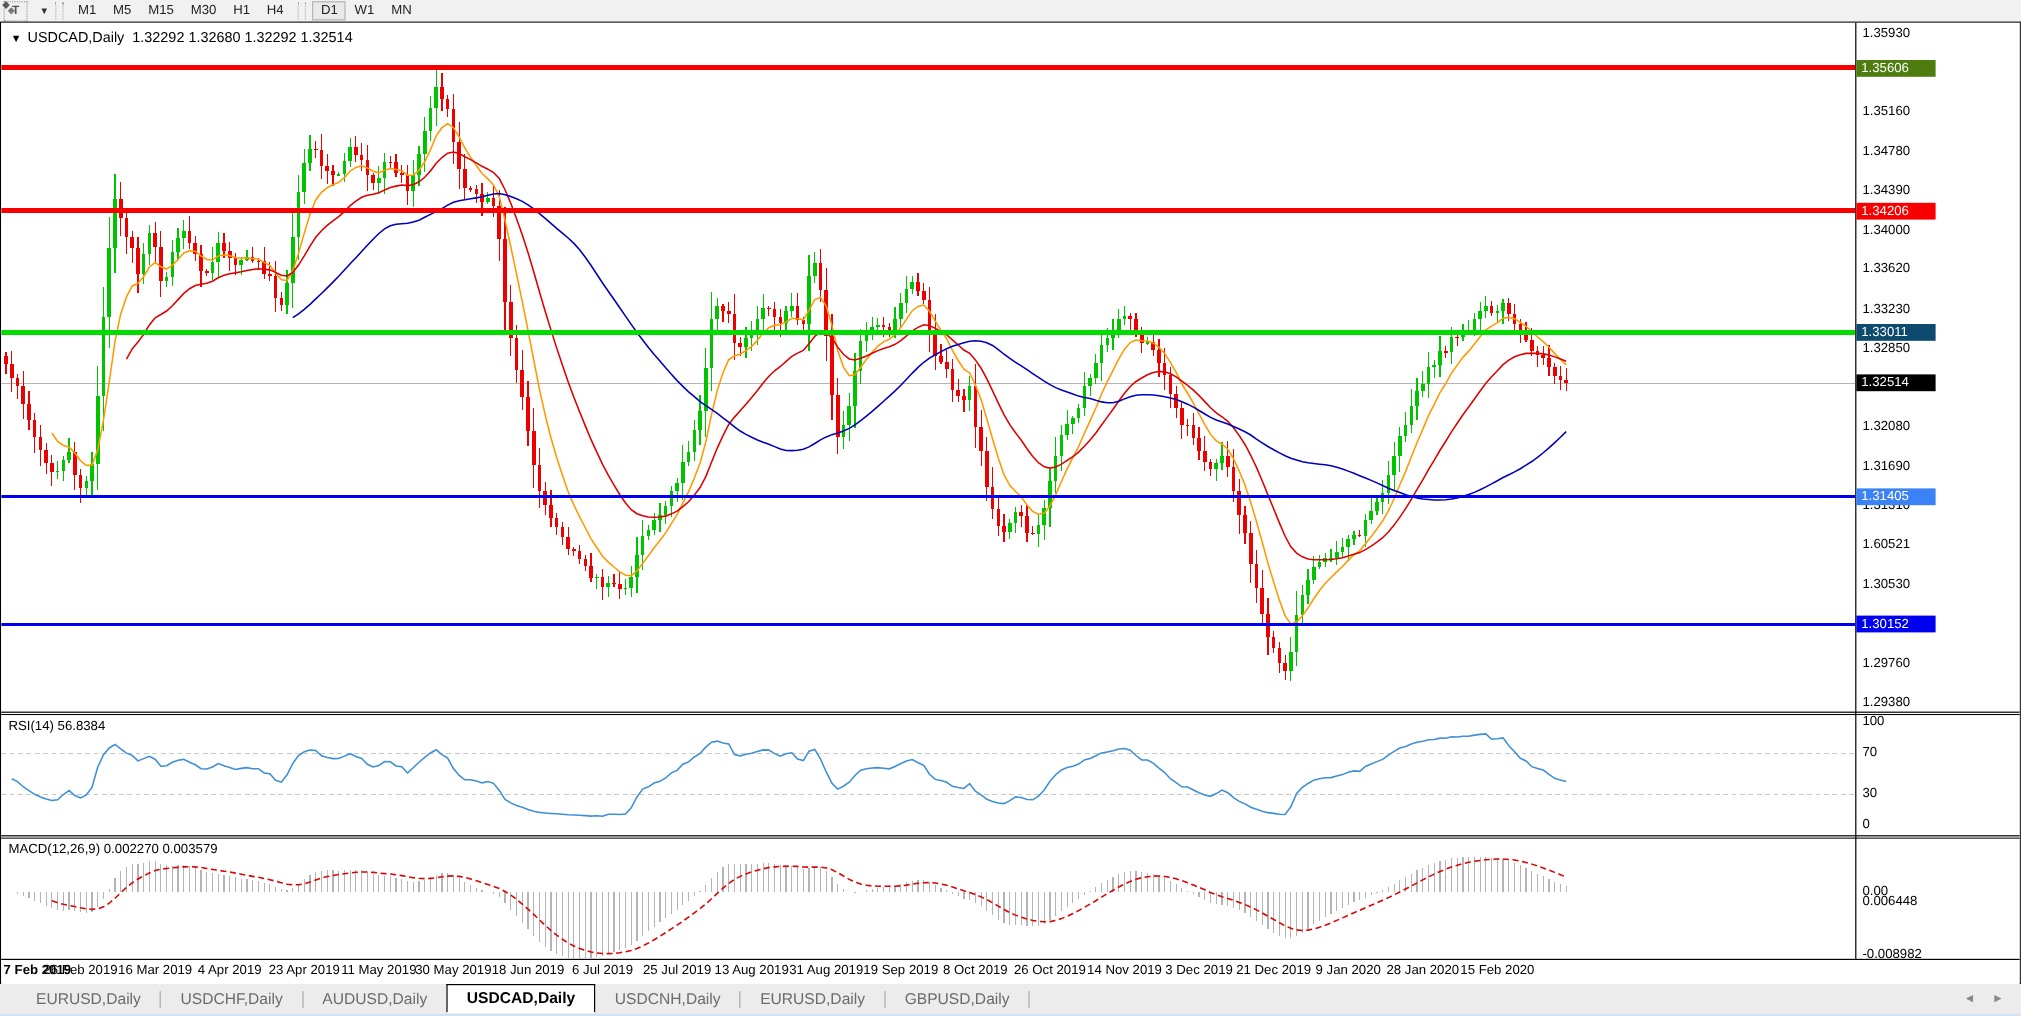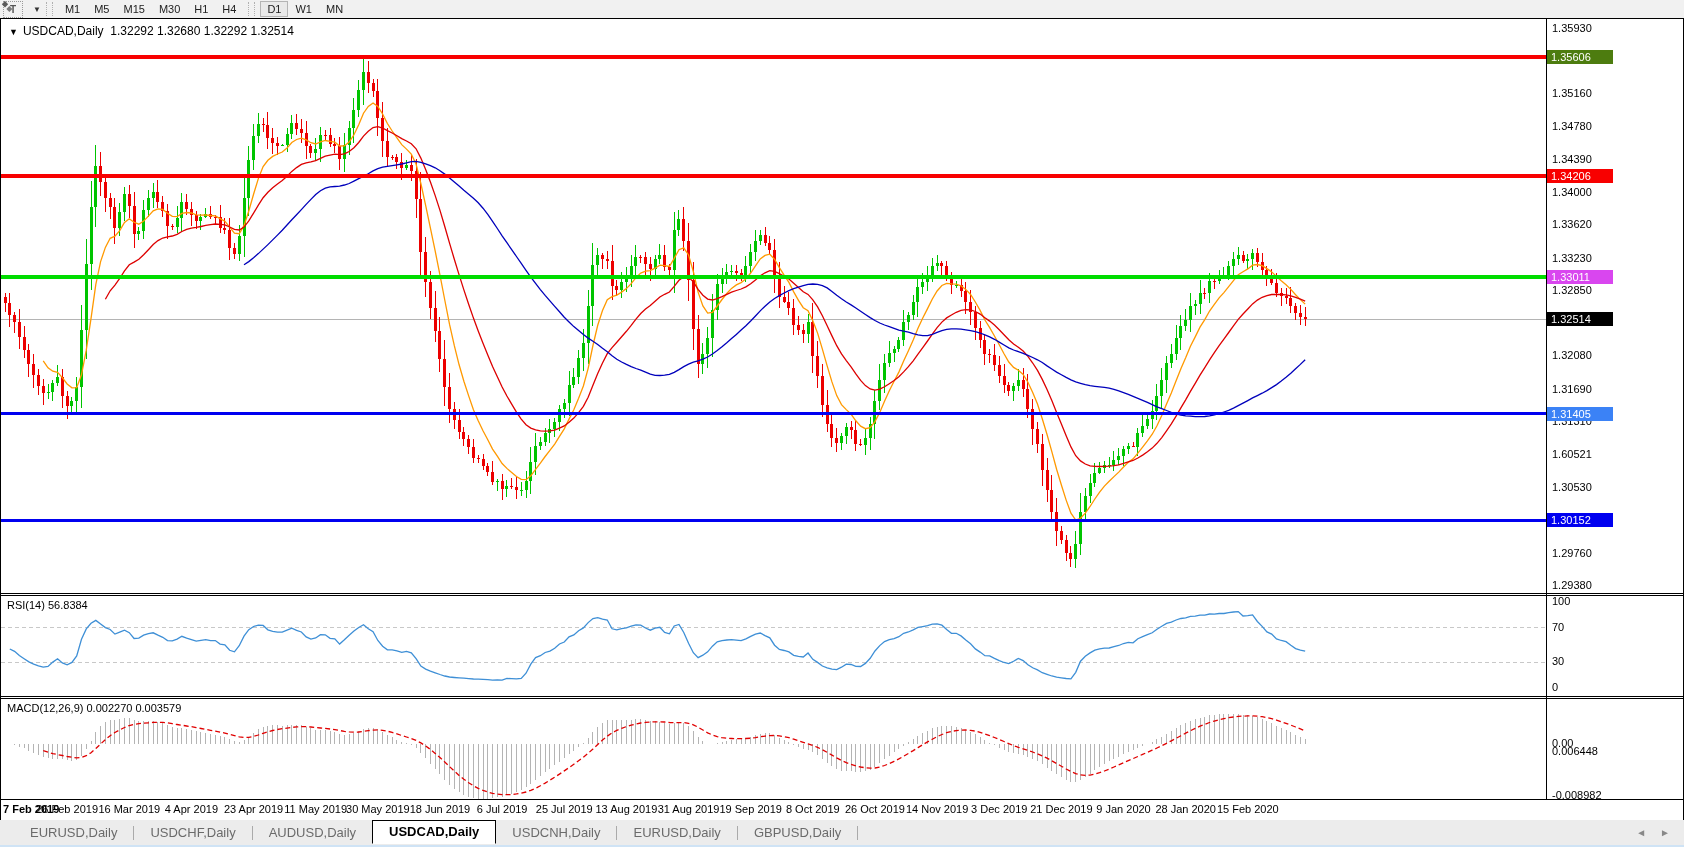--- a/index.html
+++ b/index.html
@@ -642,21 +642,21 @@
       <div class="ptick" style="top: 264.918px;">1.32850</div>
       <div class="ptick" style="top: 330.397px;">1.32080</div>
       <div class="ptick" style="top: 363.562px;">1.31690</div>
       <div class="ptick" style="top: 395.876px;">1.31310</div>
       <div class="ptick" style="top: 429.041px;">1.60521</div>
       <div class="ptick" style="top: 462.206px;">1.30530</div>
       <div class="ptick" style="top: 527.685px;">1.29760</div>
       <div class="ptick" style="top: 560px;">1.29380</div>
       <div class="badge" style="top: 30.5524px; background: #4d7c0f;">1.35606</div>
       <div class="badge" style="top: 149.606px; background: rgb(248, 0, 0);">1.34206</div>
-      <div class="badge" style="top: 251.226px; background: #d946ef;">1.33011</div>
+      <div class="badge" style="top: 251.226px; background: #0c4a6e;">1.33011</div>
       <div class="badge" style="top: 387.798px; background: #3b82f6;">1.31405</div>
       <div class="badge" style="top: 494.351px; background: rgb(0, 0, 240);">1.30152</div>
       <div class="badge" style="top: 293.49px; background: rgb(0, 0, 0);">1.32514</div>
     </div>
   <div class="sep" id="sep1"></div>
   <div class="panel" id="rsipanel">
     <div class="indlabel"><span>RSI(14)</span> <span>56.8384</span></div>
   <svg width="1545" height="100">
         <line x1="0" y1="31.8" x2="1545" y2="31.8" stroke="#c8c8c8" stroke-width="1" stroke-dasharray="4 3" shape-rendering="crispEdges"></line>
         <line x1="0" y1="66.2" x2="1545" y2="66.2" stroke="#c8c8c8" stroke-width="1" stroke-dasharray="4 3" shape-rendering="crispEdges"></line>

